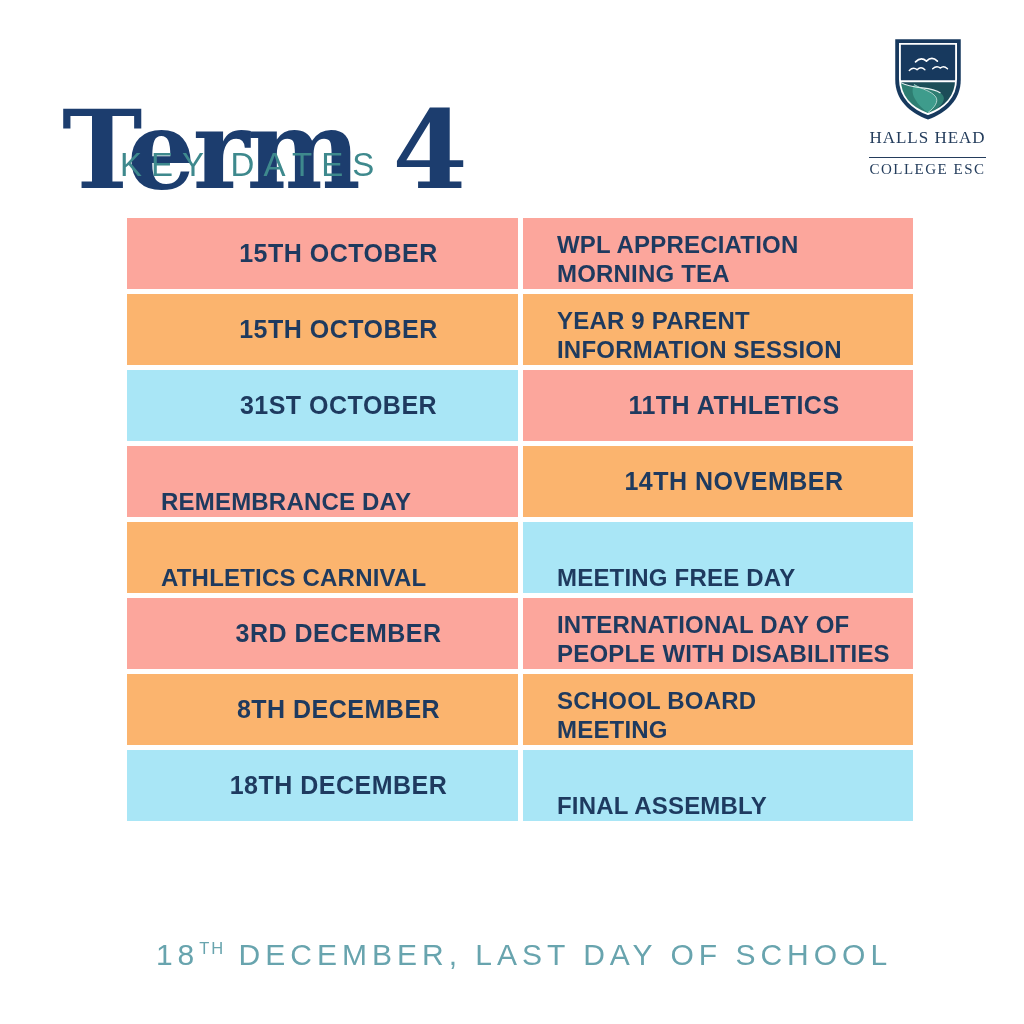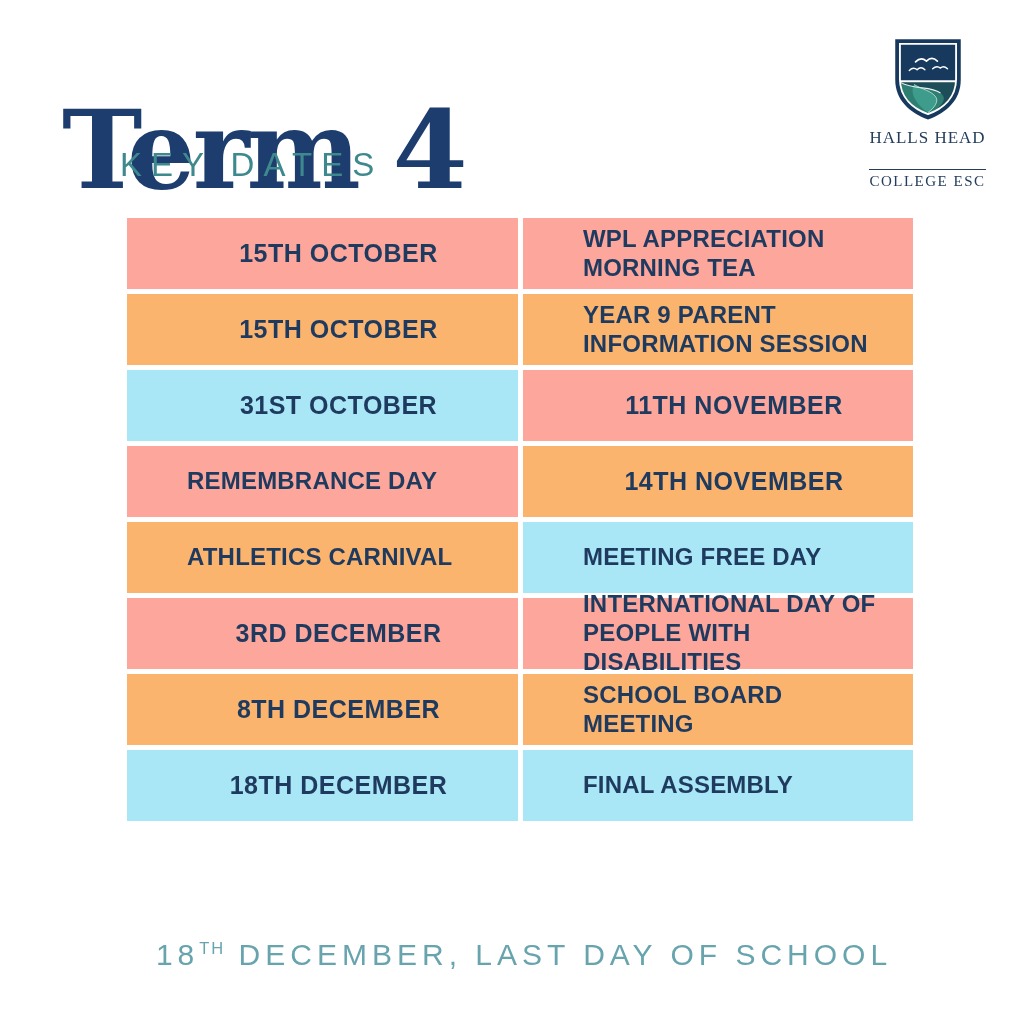--- a/index.html
+++ b/index.html
@@ -20,34 +20,34 @@
     color:var(--subtitle-teal);
   }
   .logo{
     position:absolute;left:860px;top:36px;width:135px;
     display:flex;flex-direction:column;align-items:center;
   }
   .crest{width:78px;height:86px;margin-bottom:6px;}
   .logo-line1{
     font-family:"Liberation Serif",serif;font-size:17px;letter-spacing:1px;
     color:var(--logo-navy);border-bottom:1.5px solid var(--logo-navy);
-    padding-bottom:21px;margin-bottom:3px;white-space:nowrap;
+    padding-bottom:9px;margin-bottom:3px;white-space:nowrap;
   }
   .logo-line2{
     font-family:"Liberation Serif",serif;font-size:15px;letter-spacing:1.5px;
     color:var(--logo-navy);white-space:nowrap;
   }
   
   .table{
     position:absolute;left:127px;top:218px;width:786px;
     display:grid;grid-template-columns:391px 390px;grid-auto-rows:71px;gap:5px;
   }
   .cell{display:flex;align-items:center;color:var(--navy);font-weight:bold;padding-left:32px;}
   .date-cell{justify-content:center;font-size:25px;letter-spacing:0.5px;}
-  .event-cell{padding-left:60px;font-size:24px;line-height:1.2;letter-spacing:0.2px;white-space:pre-line;}
+  .event-cell{padding-left:34px;font-size:24px;line-height:1.2;letter-spacing:0.2px;white-space:pre-line;align-items:flex-end;}
   .c-salmon{background:var(--salmon);}
   .c-orange{background:var(--orange);}
   .c-blue{background:var(--blue);}
   
   .footer{
     position:absolute;left:12px;top:938px;width:100%;text-align:center;
     font-size:30px;letter-spacing:5px;font-weight:400;
     color:var(--footer-teal);white-space:pre-wrap;
   }
   .footer sup{font-size:0.55em;letter-spacing:2px;vertical-align:super;}
@@ -101,21 +101,21 @@
     <div class="cell event-cell c-orange">
       <span>YEAR 9 PARENT
 INFORMATION SESSION</span>
     </div>
 
     <div class="cell date-cell c-blue">
       <span>31ST OCTOBER</span>
     </div>
 
     <div class="cell date-cell c-salmon">
-      <span>11TH NOVEMBER</span>
+      <span>11TH ATHLETICS</span>
     </div>
     <div class="cell event-cell c-salmon">
       <span>REMEMBRANCE DAY</span>
     </div>
 
     <div class="cell date-cell c-orange">
       <span>14TH NOVEMBER</span>
     </div>
     <div class="cell event-cell c-orange">
       <span>ATHLETICS CARNIVAL</span>

